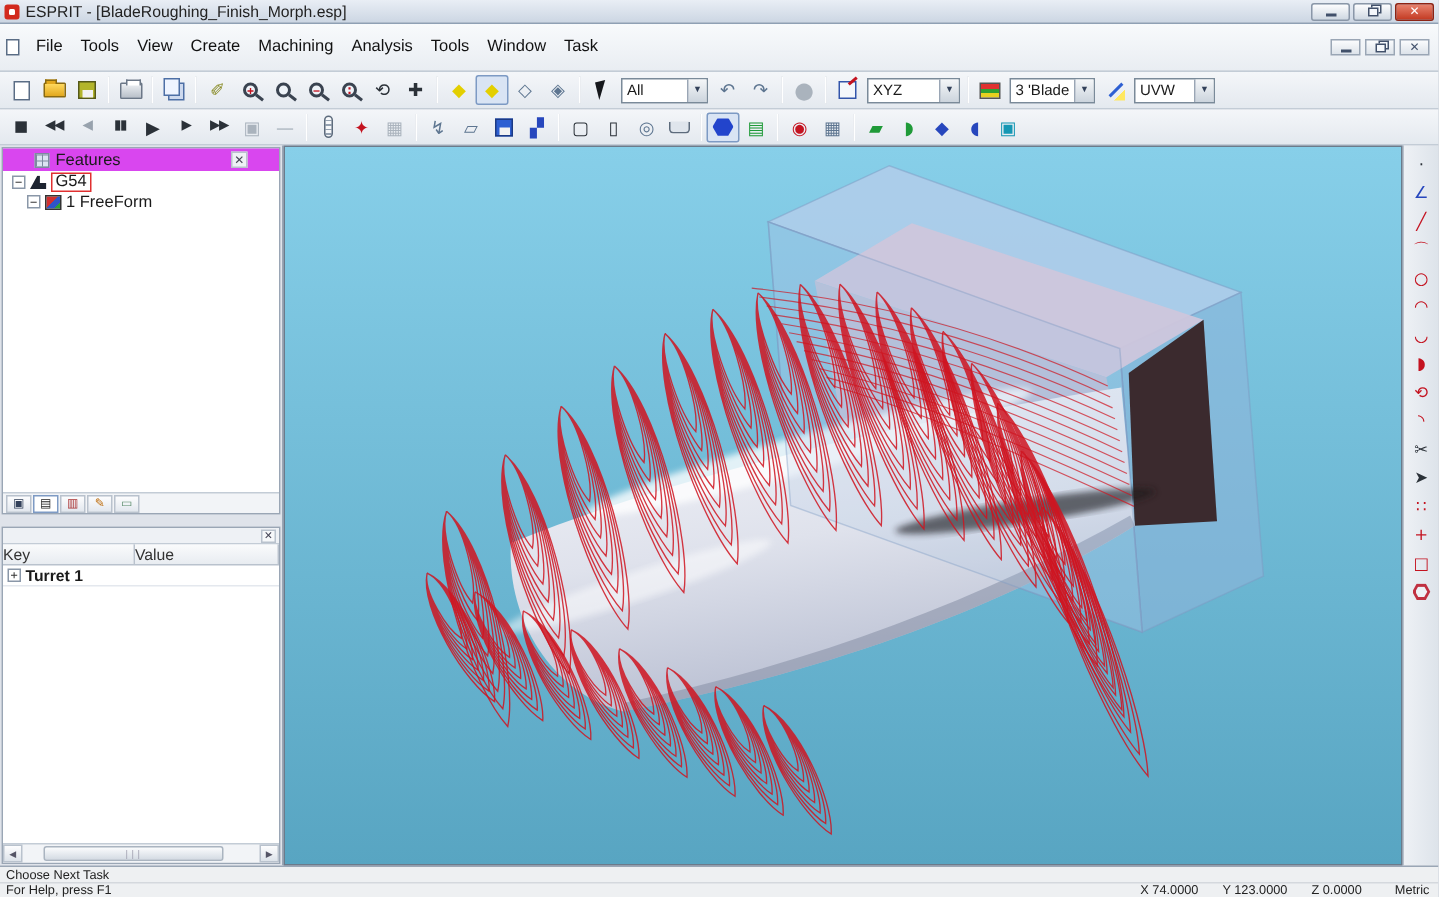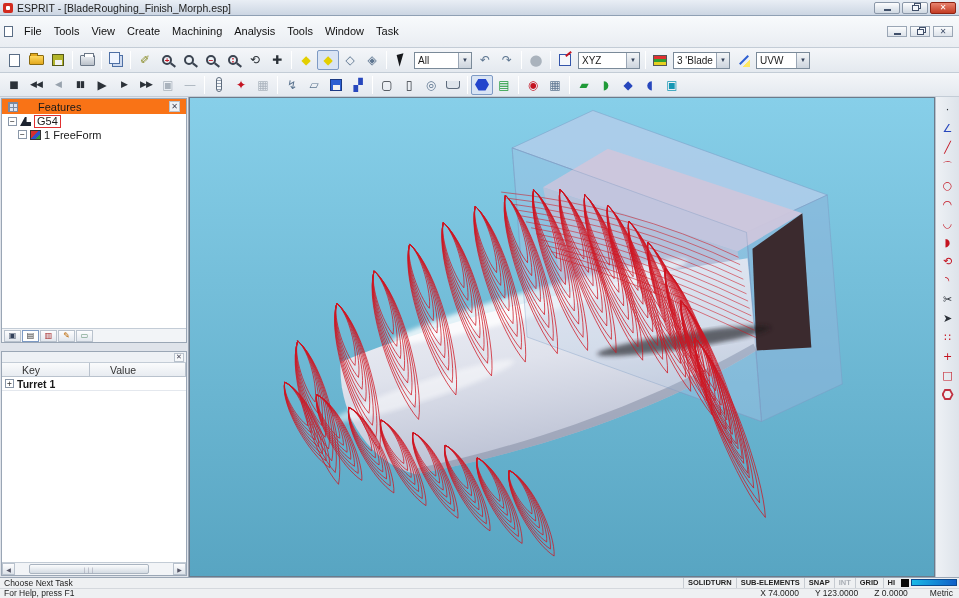--- a/index.html
+++ b/index.html
@@ -66,41 +66,41 @@
 
   .cmb{height:17px;background:#fff;border:1px solid #7a8a99;display:inline-flex;align-items:center;font-size:10px;flex:none;margin:0 2px;}
   .cmb .cv{padding:0 3px;flex:1;white-space:nowrap;overflow:hidden;}
   .cmb .da{width:13px;height:100%;background:linear-gradient(#f4f6f8,#ccd4dd);border-left:1px solid #9aa6b5;display:flex;align-items:center;justify-content:center;font-size:6px;color:#33415a;}
 
   
   .main{flex:1;display:flex;min-height:0;}
   .leftcol{width:189px;flex:none;display:flex;flex-direction:column;background:#dfe3ea;border-right:1px solid #9aa6b5;}
   .panel{background:#fff;border:1px solid #9aa6b5;display:flex;flex-direction:column;margin:1px;}
   .fpanel{height:245px;flex:none;}
-  .phead{height:15px;display:flex;align-items:center;padding:0 6px;gap:20px;background:#f97316;flex:none;}
+  .phead{height:15px;display:flex;align-items:center;padding:0 21px;gap:4px;background:#d946ef;flex:none;}
   .phead .x{margin-left:auto;font-size:8px;color:#445;width:11px;height:11px;border:1px solid #b9c2cd;display:flex;align-items:center;justify-content:center;background:#eef1f5;}
   .i-grid9{width:10px;height:10px;border:1px solid #7d8aa0;background-image:linear-gradient(#7d8aa0 1px,transparent 1px),linear-gradient(90deg,#7d8aa0 1px,transparent 1px);background-size:4px 4px;background-color:#dce4f2;}
   .tree{flex:1;overflow:hidden;padding-top:1px;}
   .trow{height:13px;display:flex;align-items:center;gap:3px;font-size:11px;white-space:nowrap;}
   .xb{width:9px;height:9px;border:1px solid #8a97a8;background:#fff;font:8px/8px "DejaVu Sans Mono",monospace;text-align:center;color:#333;flex:none;}
   .i-g54{width:11px;height:9px;background:#1d2430;clip-path:polygon(0 100%,45% 0,60% 0,60% 55%,100% 55%,100% 100%);}
   .i-ff{width:11px;height:10px;border:1px solid #333;background:linear-gradient(135deg,#d03030 0 45%,#2f54c8 45% 75%,#2fa032 75%);}
   .i-br{width:12px;height:10px;background:linear-gradient(45deg,#2f54c8 0 35%,#eef 35% 45%,#d03030 45% 70%,#2fa032 70%);}
   .sel-red{border:1px solid #e03030;padding:0 2px;line-height:11px;}
   .tabstrip{height:14px;border-top:1px solid #c3ccd6;display:flex;align-items:center;gap:1px;padding:0 2px;flex:none;background:#f2f4f7;}
   .tab{width:17px;height:12px;border:1px solid #b9c2cd;background:linear-gradient(#fdfdfe,#e2e7ee);display:flex;align-items:center;justify-content:center;font-size:8px;}
   .tab.pressed{background:#fff;border-color:#7d9ac4;}
 
   .splitter{height:6px;flex:none;background:#dfe3ea;}
 
   .ppanel{flex:1;min-height:0;}
   .pmini{height:11px;background:#eef1f5;border-bottom:1px solid #c3ccd6;display:flex;align-items:center;justify-content:flex-end;padding:0 2px;flex:none;}
   .pmini .x{font-size:7px;color:#445;width:10px;height:9px;border:1px solid #b9c2cd;display:flex;align-items:center;justify-content:center;background:#f6f8fa;}
   .gridhead{height:14px;display:flex;flex:none;border-bottom:1px solid #b9c2cd;}
-  .gh{background:linear-gradient(#fafbfc,#e8ecf1);border-right:1px solid #b9c2cd;font-size:10.5px;color:#333;padding:0 20px;display:flex;align-items:center;}
+  .gh{background:linear-gradient(#fafbfc,#e8ecf1);border-right:1px solid #b9c2cd;font-size:10.5px;color:#333;padding:0 0;display:flex;align-items:center;}
   .gh.k{width:88px;flex:none;} .gh.v{flex:1;}
   .grow{height:14px;display:flex;align-items:center;gap:3px;padding:0 3px;border-bottom:1px solid #e4e8ee;font-size:10.5px;font-weight:bold;flex:none;}
   .gfill{flex:1;}
   .hscroll{height:13px;flex:none;border-top:1px solid #c3ccd6;background:#f2f4f7;display:flex;align-items:center;}
   .sa{width:13px;height:100%;background:linear-gradient(#fdfdfe,#dde3ea);border:1px solid #b9c2cd;display:flex;align-items:center;justify-content:center;font-size:6px;color:#556;flex:none;}
   .strack{flex:1;height:100%;position:relative;}
   .sthumb{position:absolute;left:14px;right:24px;top:1px;bottom:1px;background:linear-gradient(#fbfcfd,#d4dbe3);border:1px solid #aab4c0;border-radius:2px;display:flex;align-items:center;justify-content:center;font-size:6px;color:#99a;letter-spacing:1px;}
 
   .viewport{flex:1;min-width:0;border:1px solid #6b7b8b;position:relative;}
   .viewport svg{display:block;width:100%;height:100%;}
@@ -581,30 +581,20 @@
         </b>
       <b class="rt">
           <i class="i-hexo"></i>
         </b>
     </div>
   </div>
 
   <div class="statusbar">
     <div class="srow srow1">
       <span class="smsg">Choose Next Task</span>
-      <span class="sright">
-        <b class="sseg">SOLIDTURN</b>
-        <b class="sseg">SUB-ELEMENTS</b>
-        <b class="sseg">SNAP</b>
-        <b class="sseg muted">INT</b>
-        <b class="sseg">GRID</b>
-        <b class="sseg">HI</b>
-        <i class="sq"></i>
-        <i class="sbar"></i>
-      </span>
     </div>
     <div class="srow">
       <span class="smsg">For Help, press F1</span>
       <span class="sright">
         <span class="scoord">X 74.0000</span>
         <span class="scoord">Y 123.0000</span>
         <span class="scoord">Z 0.0000</span>
         <span class="sunits">Metric</span>
       </span>
     </div>

